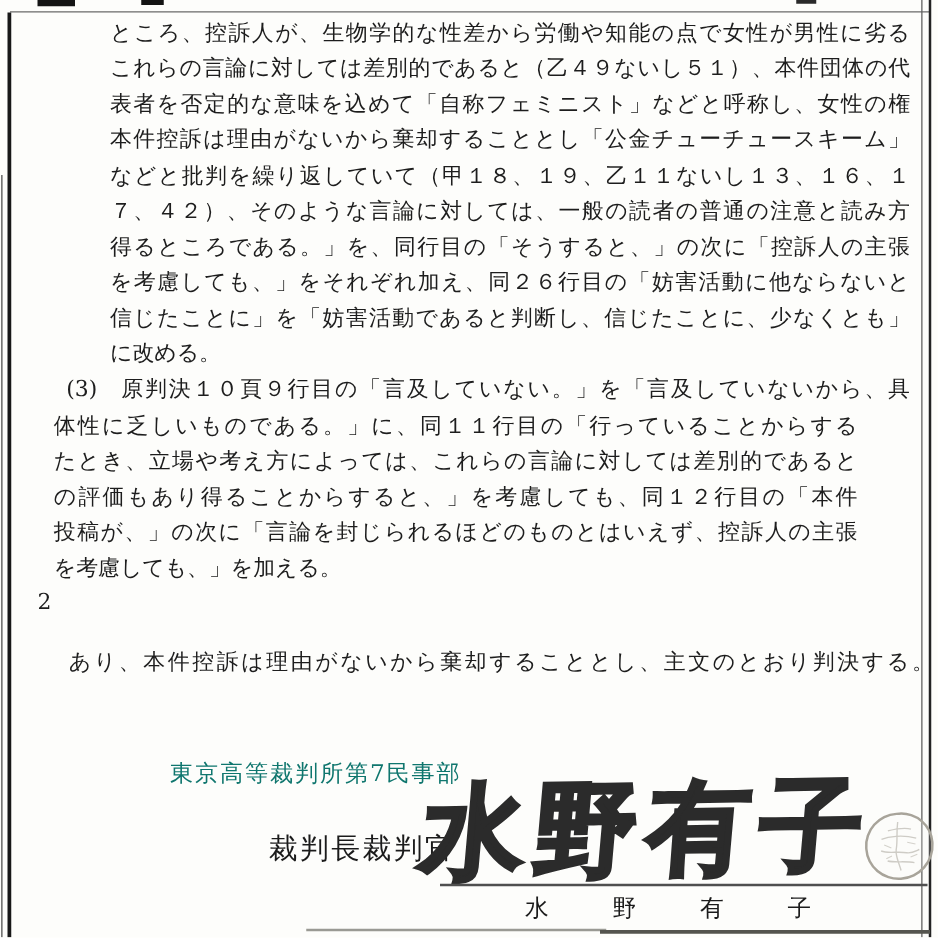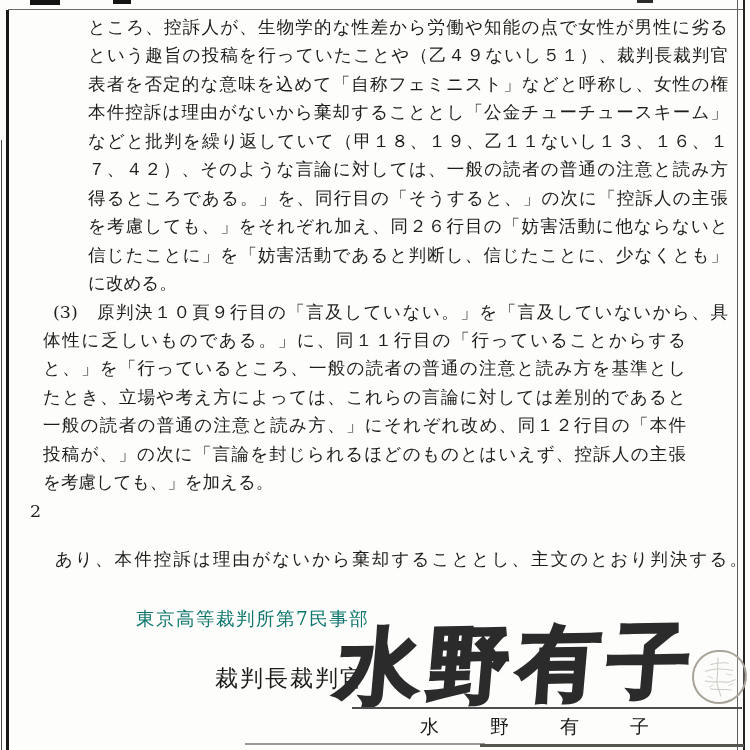--- a/index.html
+++ b/index.html
@@ -84,34 +84,33 @@
   <div class="artifact right-border-a"></div>
   <div class="artifact right-border-b"></div>
   <div class="artifact tick-1"></div>
   <div class="artifact tick-2"></div>
   <div class="artifact tick-3"></div>
   <div class="artifact bottom-line-light"></div>
   <div class="artifact bottom-line-dark"></div>
 
   <div id="body-text">
       <div class="line l-body2 full"><span>ところ、控訴人が、生物学的な性差から労働や知能の点で女性が男性に劣る</span></div>
-      <div class="line l-body2 full"><span>という趣旨の投稿を行っていたことや（乙４９ないし５１）、裁判長裁判官</span></div>
+      <div class="line l-body2 full"><span>これらの言論に対しては差別的であると（乙４９ないし５１）、本件団体の代</span></div>
       <div class="line l-body2 full"><span>表者を否定的な意味を込めて「自称フェミニスト」などと呼称し、女性の権</span></div>
       <div class="line l-body2 full"><span>本件控訴は理由がないから棄却することとし「公金チューチュースキーム」</span></div>
       <div class="line l-body2 full"><span>などと批判を繰り返していて（甲１８、１９、乙１１ないし１３、１６、１</span></div>
       <div class="line l-body2 full"><span>７、４２）、そのような言論に対しては、一般の読者の普通の注意と読み方</span></div>
       <div class="line l-body2 full"><span>得るところである。」を、同行目の「そうすると、」の次に「控訴人の主張</span></div>
       <div class="line l-body2 full"><span>を考慮しても、」をそれぞれ加え、同２６行目の「妨害活動に他ならないと</span></div>
       <div class="line l-body2 full"><span>信じたことに」を「妨害活動であると判断し、信じたことに、少なくとも」</span></div>
       <div class="line l-body2"><span>に改める。</span></div>
       <div class="line l-item3 full"><span class="marker">(3)</span><span>原判決１０頁９行目の「言及していない。」を「言及していないから、具</span></div>
       <div class="line l-body3 full"><span>体性に乏しいものである。」に、同１１行目の「行っていることからする</span></div>
-      <div class="line l-body3 full"><span>と、」を「行っているところ、一般の読者の普通の注意と読み方を基準とし</span></div>
       <div class="line l-body3 full"><span>たとき、立場や考え方によっては、これらの言論に対しては差別的であると</span></div>
-      <div class="line l-body3 full"><span>一般の読者の普通の注意と読み方、」にそれぞれ改め、同１２行目の「本件</span></div>
+      <div class="line l-body3 full"><span>の評価もあり得ることからすると、」を考慮しても、同１２行目の「本件</span></div>
       <div class="line l-body3 full"><span>投稿が、」の次に「言論を封じられるほどのものとはいえず、控訴人の主張</span></div>
       <div class="line l-body3"><span>を考慮しても、」を加える。</span></div>
       <div class="line l-item1 full"><span class="marker">2</span></div>
       <div class="line l-body1 full"><span>あり、本件控訴は理由がないから棄却することとし、主文のとおり判決する。</span></div>
     </div>
 
   <div class="court-name">東京高等裁判所第7民事部</div>
 
   <div class="judge-title">裁判長裁判官</div>
 

